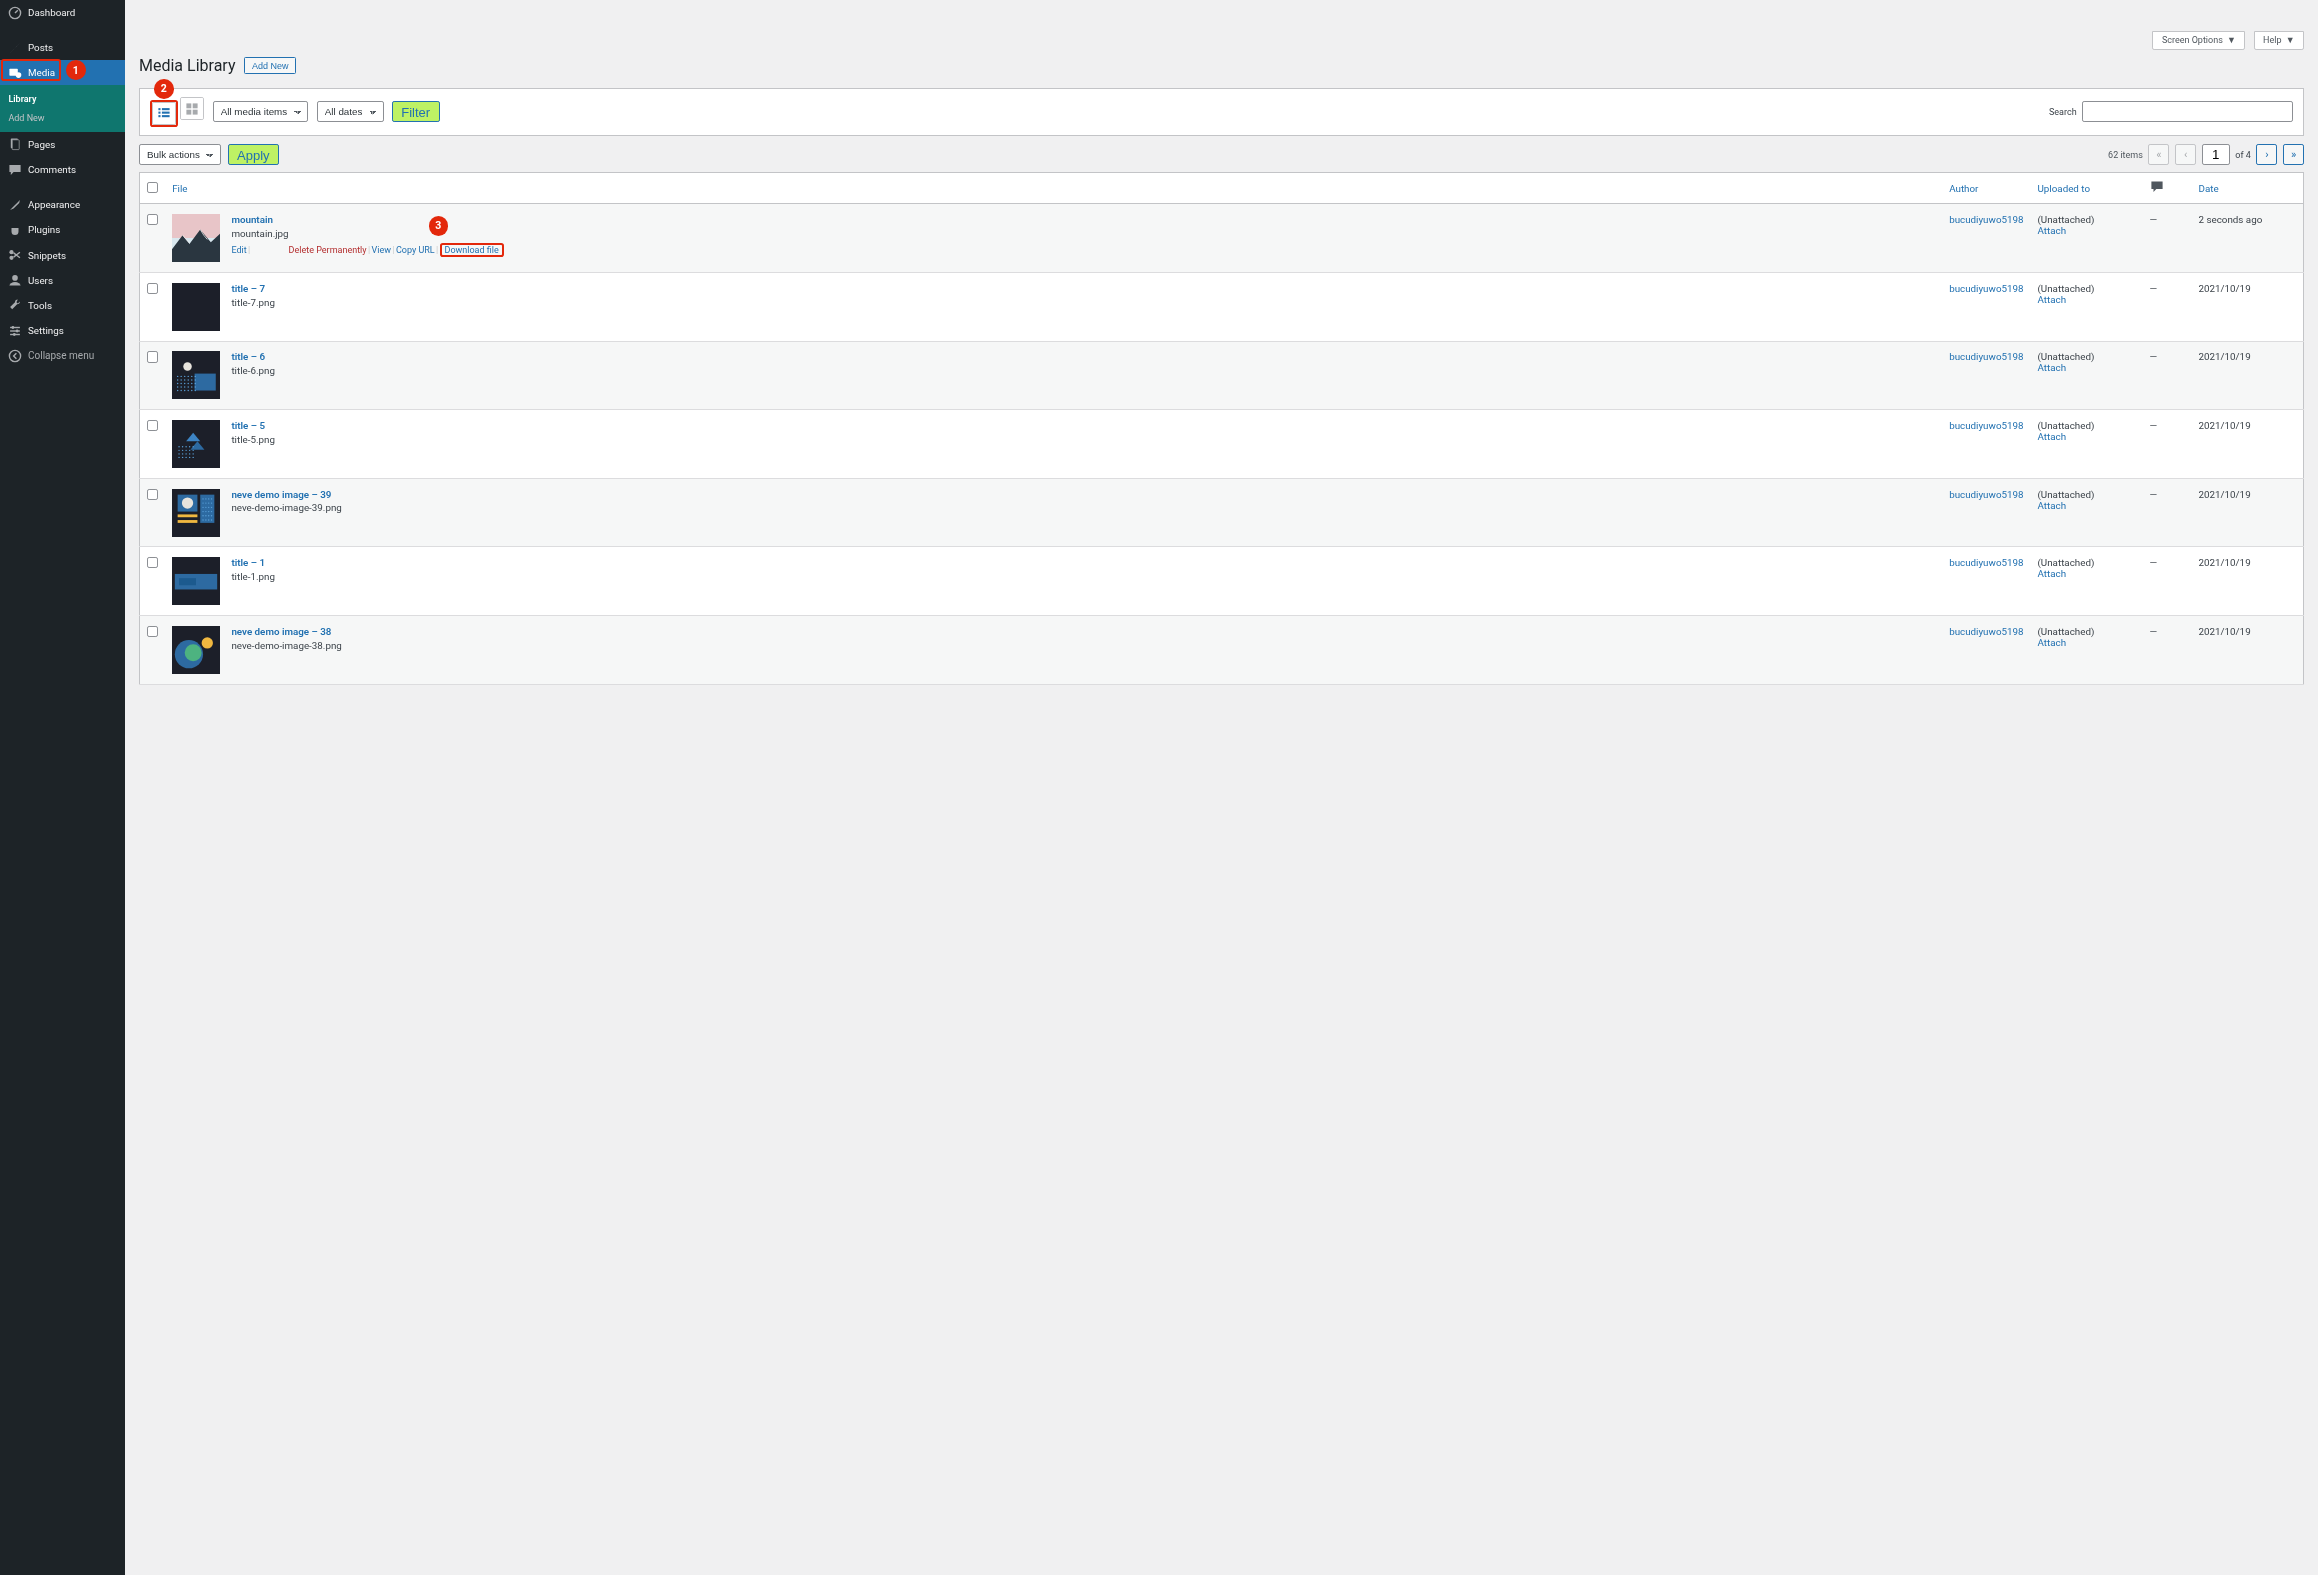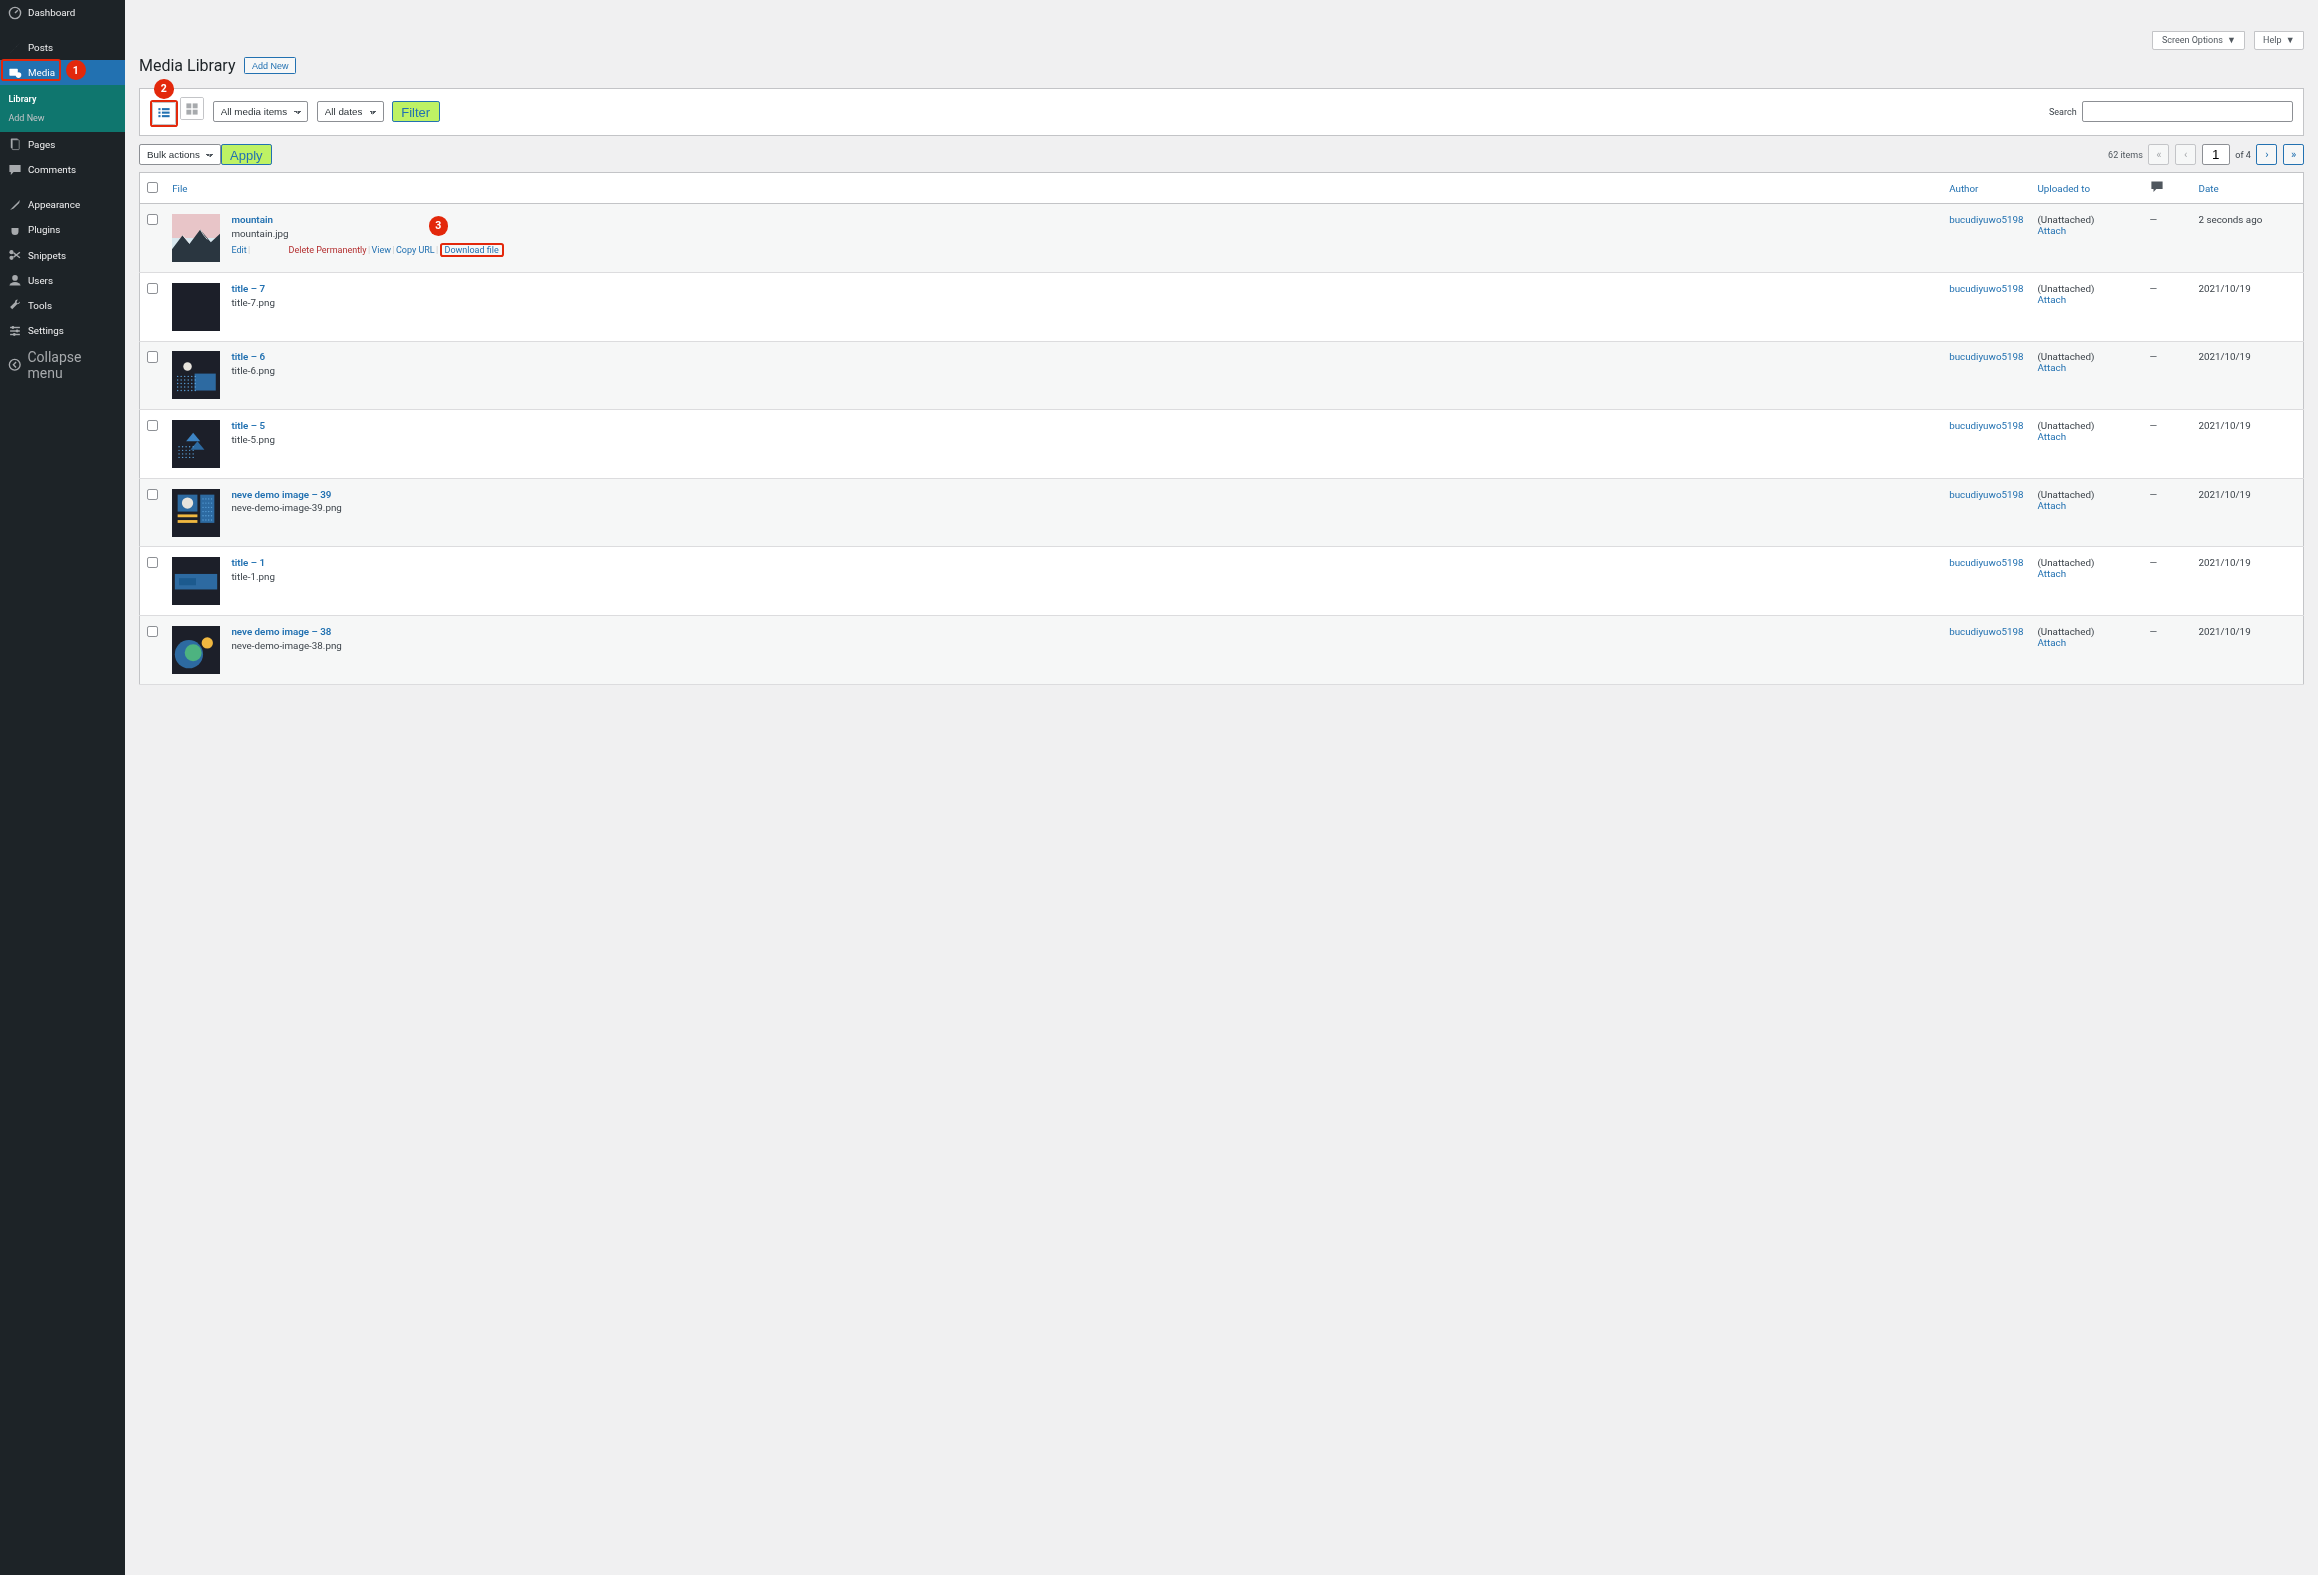--- a/index.html
+++ b/index.html
@@ -6,39 +6,39 @@
   body { font-family: -apple-system, BlinkMacSystemFont, "Segoe UI", Roboto, sans-serif; font-size: 9px; color: #3c434a; background: #f0f0f1; }
   .layout { display: flex; min-height: 100vh; }
   .sidebar { width: 125px; background: #1d2327; color: #f0f0f1; flex-shrink: 0; }
   .sidebar-item { display: flex; align-items: center; padding: 5.6px 8.4px; color: #f0f0f1; font-size: 9.8px; cursor: pointer; position: relative; }
   .sidebar-item.active { background: #2271b1; color: #fff; }
   .sidebar-item.active::after { content: ""; position: absolute; right: -5.6px; top: 50%; transform: translateY(-50%); border: 5.6px solid transparent; border-right-color: #f0f0f1; }
   .sidebar-item .icn { width: 14px; height: 14px; margin-right: 5.6px; display: flex; align-items: center; justify-content: center; }
   .sidebar-sub { background: #0f766e; padding: 4.9px 0; }
   .sidebar-sub-item { padding: 4.2px 8.4px; color: #c3c4c7; font-size: 9px; cursor: pointer; }
   .sidebar-sub-item.current { color: #fff; font-weight: 600; }
-  .collapse-item { display: flex; align-items: center; padding: 5.6px 8.4px; color: #a7aaad; font-size: 14px; cursor: pointer; }
+  .collapse-item { display: flex; align-items: center; padding: 5.6px 8.4px; color: #a7aaad; font-size: 10px; cursor: pointer; }
   .collapse-item .icn { width:14px; height:14px; margin-right:5.6px; display:flex; align-items:center; justify-content:center; }
   .main { flex: 1; padding: 0 14px 14px 14px; position: relative; margin-top: 28px; }
   .top-tabs { display: flex; justify-content: flex-end; gap: 8.4px; padding-top: 2.8px; }
   .tab-btn { border: 0.7px solid #c3c4c7; background: #fff; padding: 3.5px 8.4px; font-size: 9px; color: #50575e; cursor: pointer; border-radius: 0 0 2.1px 2.1px; display:flex; align-items:center; gap:4.2px; }
   .page-header { display: flex; align-items: center; gap: 8.4px; padding: 6.3px 0 2.8px 0; }
   .page-title { font-size: 16px; font-weight: 400; color: #1d2327; }
   .page-title-btn { border: 0.7px solid #2271b1; color: #2271b1; background: #f6f7f7; padding: 2.8px 7px; font-size: 9px; cursor: pointer; border-radius: 1.4px; }
   .filter-bar { border: 0.7px solid #c3c4c7; background: #fff; padding: 8.4px 9.8px; display: flex; align-items: center; gap: 8.4px; margin: 9.8px 0 8.4px 0; }
   .view-switch { display: flex; border: 0.7px solid #c3c4c7; border-radius: 2.1px; overflow: hidden; }
   .view-btn { width: 22.5px; height: 21px; display: flex; align-items:center; justify-content:center; cursor: pointer; background: #fff; }
   .view-btn.active { background: #fff; }
   .view-btn svg { width: 14px; height: 14px; }
   .select { border: 0.7px solid #8c8f94; border-radius: 2.1px; background: #fff; padding: 2.8px 19.7px 2.8px 7px; font-size: 9.8px; color: #2c3338; height: 21px; cursor:pointer; appearance:none; background-image: linear-gradient(45deg, transparent 50%, #50575e 50%), linear-gradient(135deg, #50575e 50%, transparent 50%); background-position: calc(100% - 9.8px) 9px, calc(100% - 6.3px) 9px; background-size: 3.5px 3.5px, 3.5px 3.5px; background-repeat: no-repeat;}
   .btn { border: 0.7px solid #2271b1; background: #bef264; color: #2271b1; padding: 2.8px 8.4px; font-size: 13px; border-radius: 2.1px; cursor: pointer; height:21px; }
   .search-wrap { margin-left: auto; display: flex; align-items: center; gap: 5.6px; }
   .search-wrap label { font-size: 9px; color: #3c434a; }
   .search-input { border: 0.7px solid #8c8f94; border-radius: 2.1px; padding: 2.8px 5.6px; width: 211px; height: 21px; }
-  .bulk-row { display: flex; align-items: center; margin-bottom: 7px; }
+  .bulk-row { display: flex; align-items: center; gap: 7px; margin-bottom: 7px; }
   .pagination { margin-left: auto; display: flex; align-items: center; gap: 5.6px; }
   .page-nav { border: 0.7px solid #c3c4c7; background: #f6f7f7; width: 21px; height: 21px; display:flex; align-items:center; justify-content:center; border-radius: 2.1px; color: #a7aaad; cursor:pointer; font-size: 11.2px; }
   .page-nav.enabled { color: #2271b1; border-color: #2271b1; cursor:pointer; }
   .page-input { border:0.7px solid #8c8f94; border-radius:2.1px; width:28px; height:21px; text-align:center; }
   .items-count { font-size:9px; color:#50575e; }
   .of-text { font-size:9px; color:#3c434a; }
   .table { width: 100%; border:0.7px solid #c3c4c7; background:#fff; border-collapse: collapse; }
   .table th { text-align:left; font-weight:400; color:#2271b1; padding:7px; font-size:9.8px; border-bottom:0.7px solid #c3c4c7; }
   .table th.check-col { width:24px; }
   .table th.comments-col { width:49px; }

